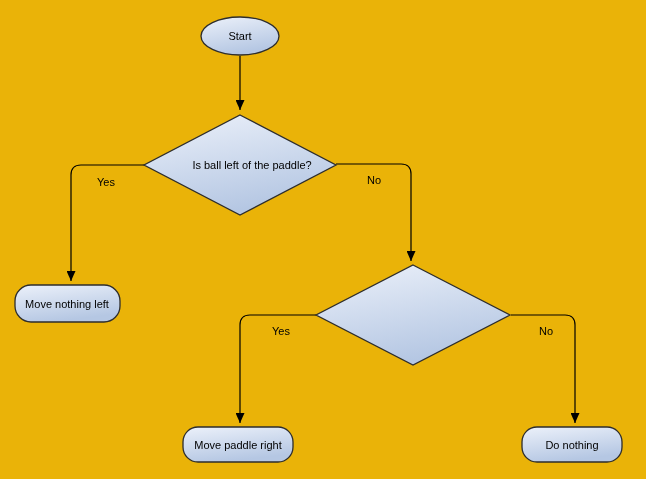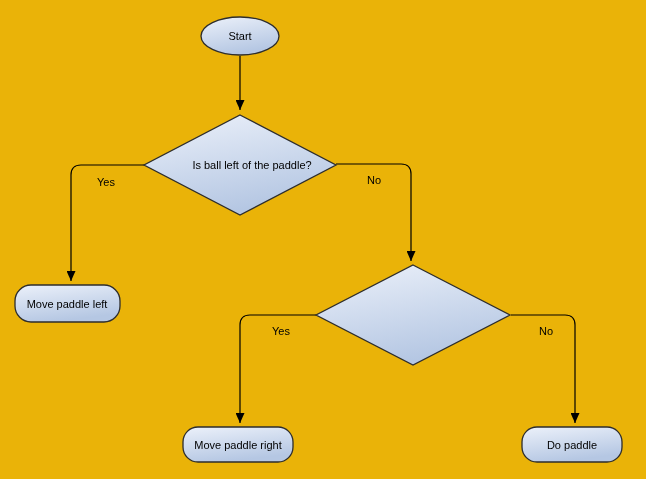--- a/index.html
+++ b/index.html
@@ -55,22 +55,22 @@
     <ellipse cx="240" cy="36" rx="39" ry="19" fill="url(#nodeGrad)" stroke="#2d2d2d" stroke-width="1.3"></ellipse>
     <polygon points="240,115 336,165 240,215 144,165" fill="url(#nodeGrad)" stroke="#2d2d2d" stroke-width="1.3"></polygon>
     <rect x="15" y="285" width="105" height="37" rx="16" ry="16" fill="url(#nodeGrad)" stroke="#2d2d2d" stroke-width="1.3"></rect>
     <polygon points="413,265 510,315 413,365 316,315" fill="url(#nodeGrad)" stroke="#2d2d2d" stroke-width="1.3"></polygon>
     <rect x="183" y="427" width="110" height="35" rx="15" ry="15" fill="url(#nodeGrad)" stroke="#2d2d2d" stroke-width="1.3"></rect>
     <rect x="522" y="427" width="100" height="35" rx="15" ry="15" fill="url(#nodeGrad)" stroke="#2d2d2d" stroke-width="1.3"></rect>
   </svg>
 
   <span class="lbl" style="left:240px; top:36px;">Start</span>
   <span class="lbl" style="left:240px; top:165px;margin-left:12px;">Is ball left of the paddle?</span>
-  <span class="lbl" style="left:67px; top:304px;">Move paddle left</span>
+  <span class="lbl" style="left:67px; top:304px;">Move nothing left</span>
   <span class="lbl" style="left:238px; top:445px;">Move paddle right</span>
-  <span class="lbl" style="left:572px; top:445px;">Do paddle</span>
+  <span class="lbl" style="left:572px; top:445px;">Do nothing</span>
 
   <span class="lbl" style="left:106px; top:182px;">Yes</span>
   <span class="lbl" style="left:374px; top:180px;">No</span>
   <span class="lbl" style="left:281px; top:331px;">Yes</span>
   <span class="lbl" style="left:546px; top:331px;">No</span>
 
 </div>
 
 </body></html>

